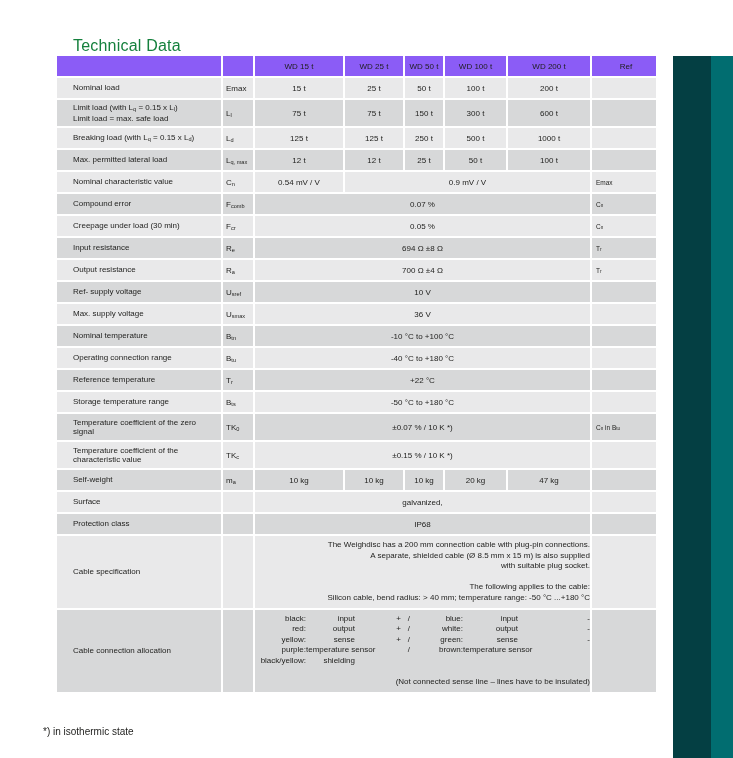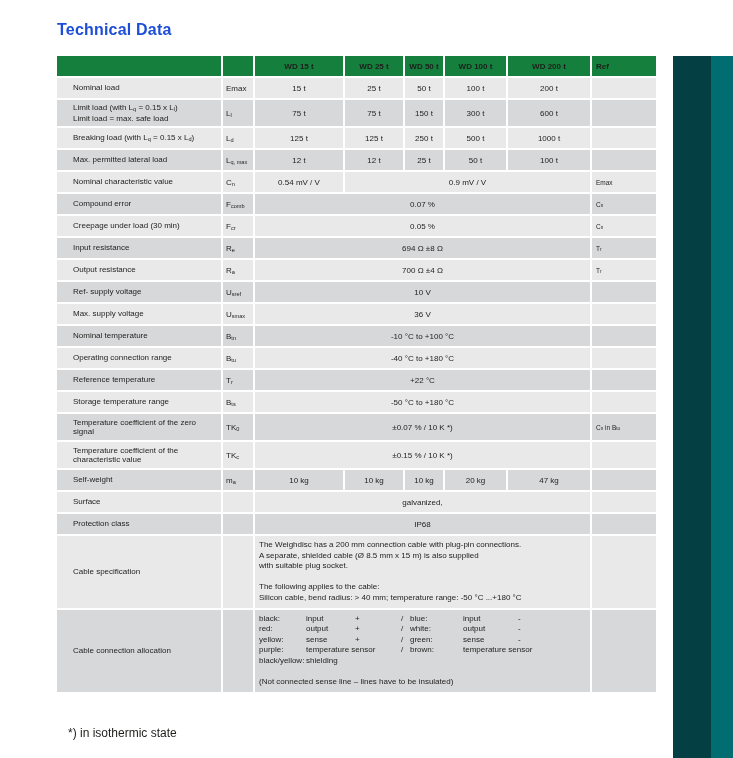--- a/index.html
+++ b/index.html
@@ -1,40 +1,40 @@
 <!DOCTYPE html>
 <html><head>
 <meta charset="utf-8">
 <style>
   html,body{margin:0;padding:0}
   body{
     width:733px;height:758px;position:relative;overflow:hidden;
     background:#ffffff;color:#1e1e1c;
     font-family:"Liberation Sans","DejaVu Sans",sans-serif;
   }
-  .title{position:absolute;left:57px;top:21px;font-size:16px;font-weight:700;color:#1d4ed8;letter-spacing:0.2px;margin:0}
+  .title{position:absolute;left:57px;top:21px;font-size:16px;font-weight:400;color:#15803d;letter-spacing:0.2px;margin:16px}
   table{position:absolute;left:55px;top:54px;border-collapse:separate;border-spacing:2px;table-layout:fixed}
   th,td{font-size:8px;font-weight:400;height:20px;padding:0;vertical-align:middle}
-  thead th{background:#15803d;font-weight:700;height:20px}
+  thead th{background:#8b5cf6;font-weight:400;height:20px}
   tbody tr:nth-child(odd) td{background:#e9e9ea}
   tbody tr:nth-child(even) td{background:#d7d8d9}
   th.model{text-align:center}
-  th.refh{text-align:left;padding-left:4px}
+  th.refh{text-align:center;padding-left:4px}
   td.lbl{text-align:left;padding-left:16px;line-height:9.5px}
   td.sym{text-align:left;padding-left:3px}
   td.val{text-align:center}
   td.refv{text-align:left;padding-left:4px;font-size:6.5px}
   tr.tall td{height:26px}
-  td.txt{vertical-align:top;text-align:left;padding:4px 0 4px 4px;line-height:10.6px;height:auto}
+  td.txt{vertical-align:top;text-align:right;padding:4px 0 4px 4px;line-height:10.6px;height:auto}
   .alloc{display:flex;white-space:nowrap}
   .alloc span{display:block;overflow:visible}
   .a1{width:47px;flex:none}.a2{width:49px;flex:none}.a3{width:46px;flex:none}
   .a4{width:9px;flex:none}.a5{width:53px;flex:none}.a6{width:55px;flex:none}.a7{flex:1}
   .sub{font-size:70%;position:relative;top:0.2em}
-  .footnote{position:absolute;left:68px;top:726px;font-size:12px;color:#1e1e1c}
+  .footnote{position:absolute;left:43px;top:726px;font-size:10px;color:#1e1e1c}
   .bar{position:absolute;top:56px;height:702px}
   .bar-dark{left:673px;width:38px;background:#043f43}
   .bar-light{left:711px;width:22px;background:#016d70}
 </style>
 </head>
 <body>
 
 <h1 class="title">Technical Data</h1>
 
 <table>

